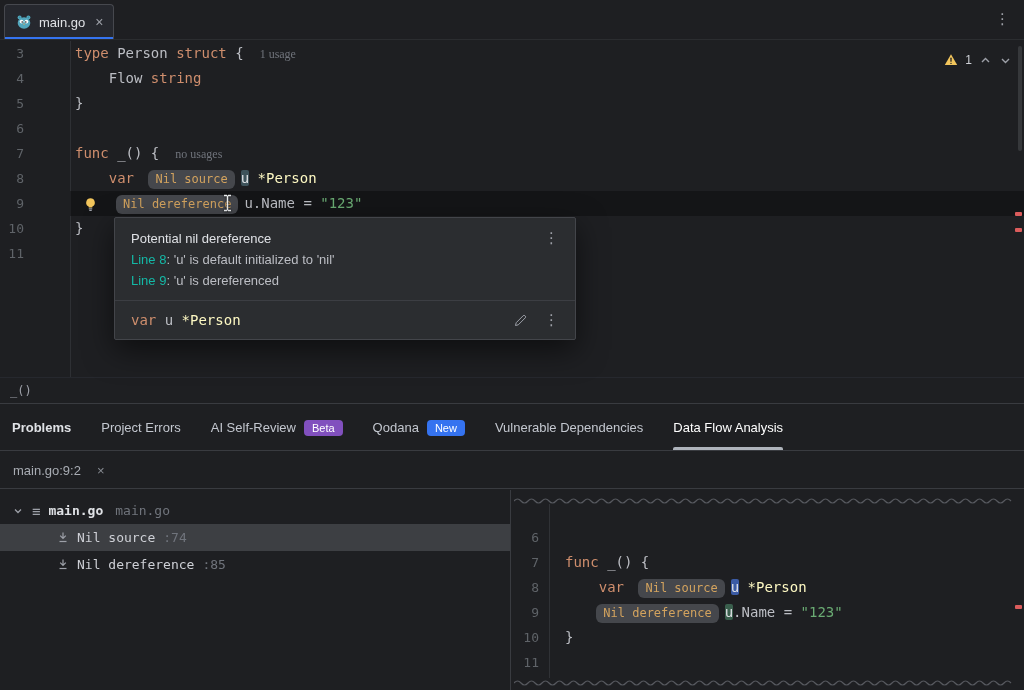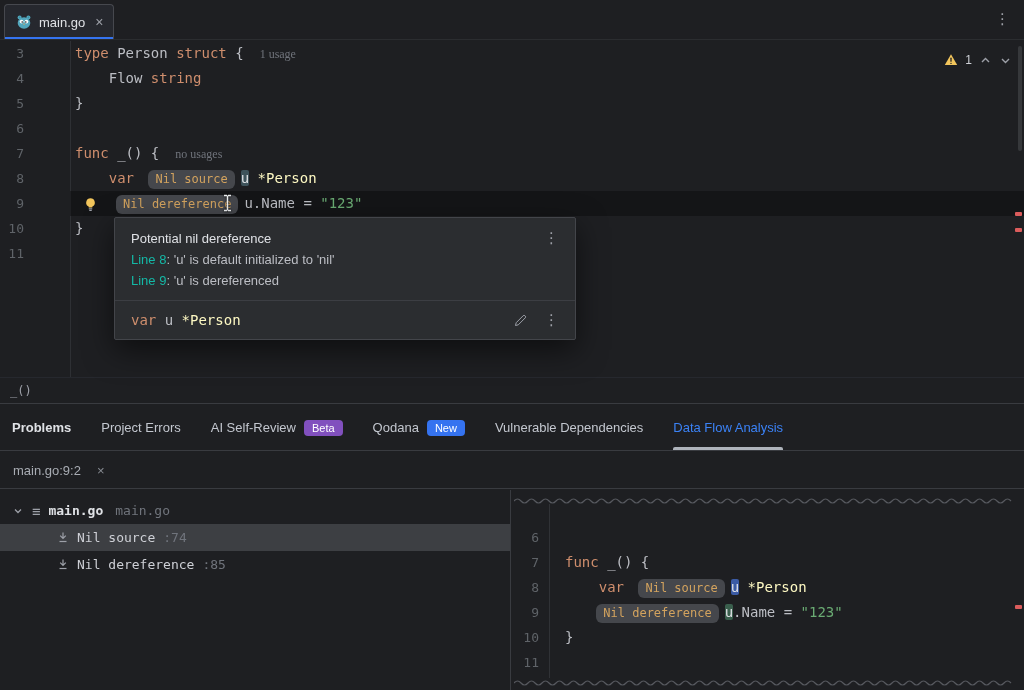--- a/index.html
+++ b/index.html
@@ -64,21 +64,21 @@
   
   .breadcrumbs{position:absolute;top:377px;left:0;right:0;height:27px;display:flex;align-items:center;
        padding-left:10px;border-top:1px solid #26282e;border-bottom:1px solid #393b40;
        font-family:"DejaVu Sans Mono","Liberation Mono",monospace;font-size:12px;color:#9da0a8}
 
   
   .tw-tabs{position:absolute;top:405px;left:0;right:0;height:46px;display:flex;align-items:center;
        padding:0 12px;gap:30px;border-bottom:1px solid #393b40;font-size:13px}
   .tw-title{color:#dfe1e5;font-weight:bold}
   .tw-tab{position:relative;height:100%;display:flex;align-items:center;color:#c3c7cf;cursor:pointer}
-  .tw-tab.active{color:#3b82f6}
+  .tw-tab.active{color:#ffffff}
   .tw-tab.active::after{content:'';position:absolute;left:0;right:0;bottom:0;height:3px;background:#aeb3bb;
        border-radius:2px 2px 0 0}
   .pill{font-size:11px;line-height:16px;padding:0 8px;border-radius:4px;color:#fff;margin-left:8px}
   .pill-beta{background:#8150be}
   .pill-new{background:#3573f0}
 
   .subtabs{position:absolute;top:452px;left:0;right:0;height:37px;display:flex;align-items:center;
        padding-left:13px;border-bottom:1px solid #393b40}
   .subtab{display:flex;align-items:center;gap:16px;color:#a8acb3;font-size:13px;cursor:pointer}
   .subtab .close{color:#888c93}

